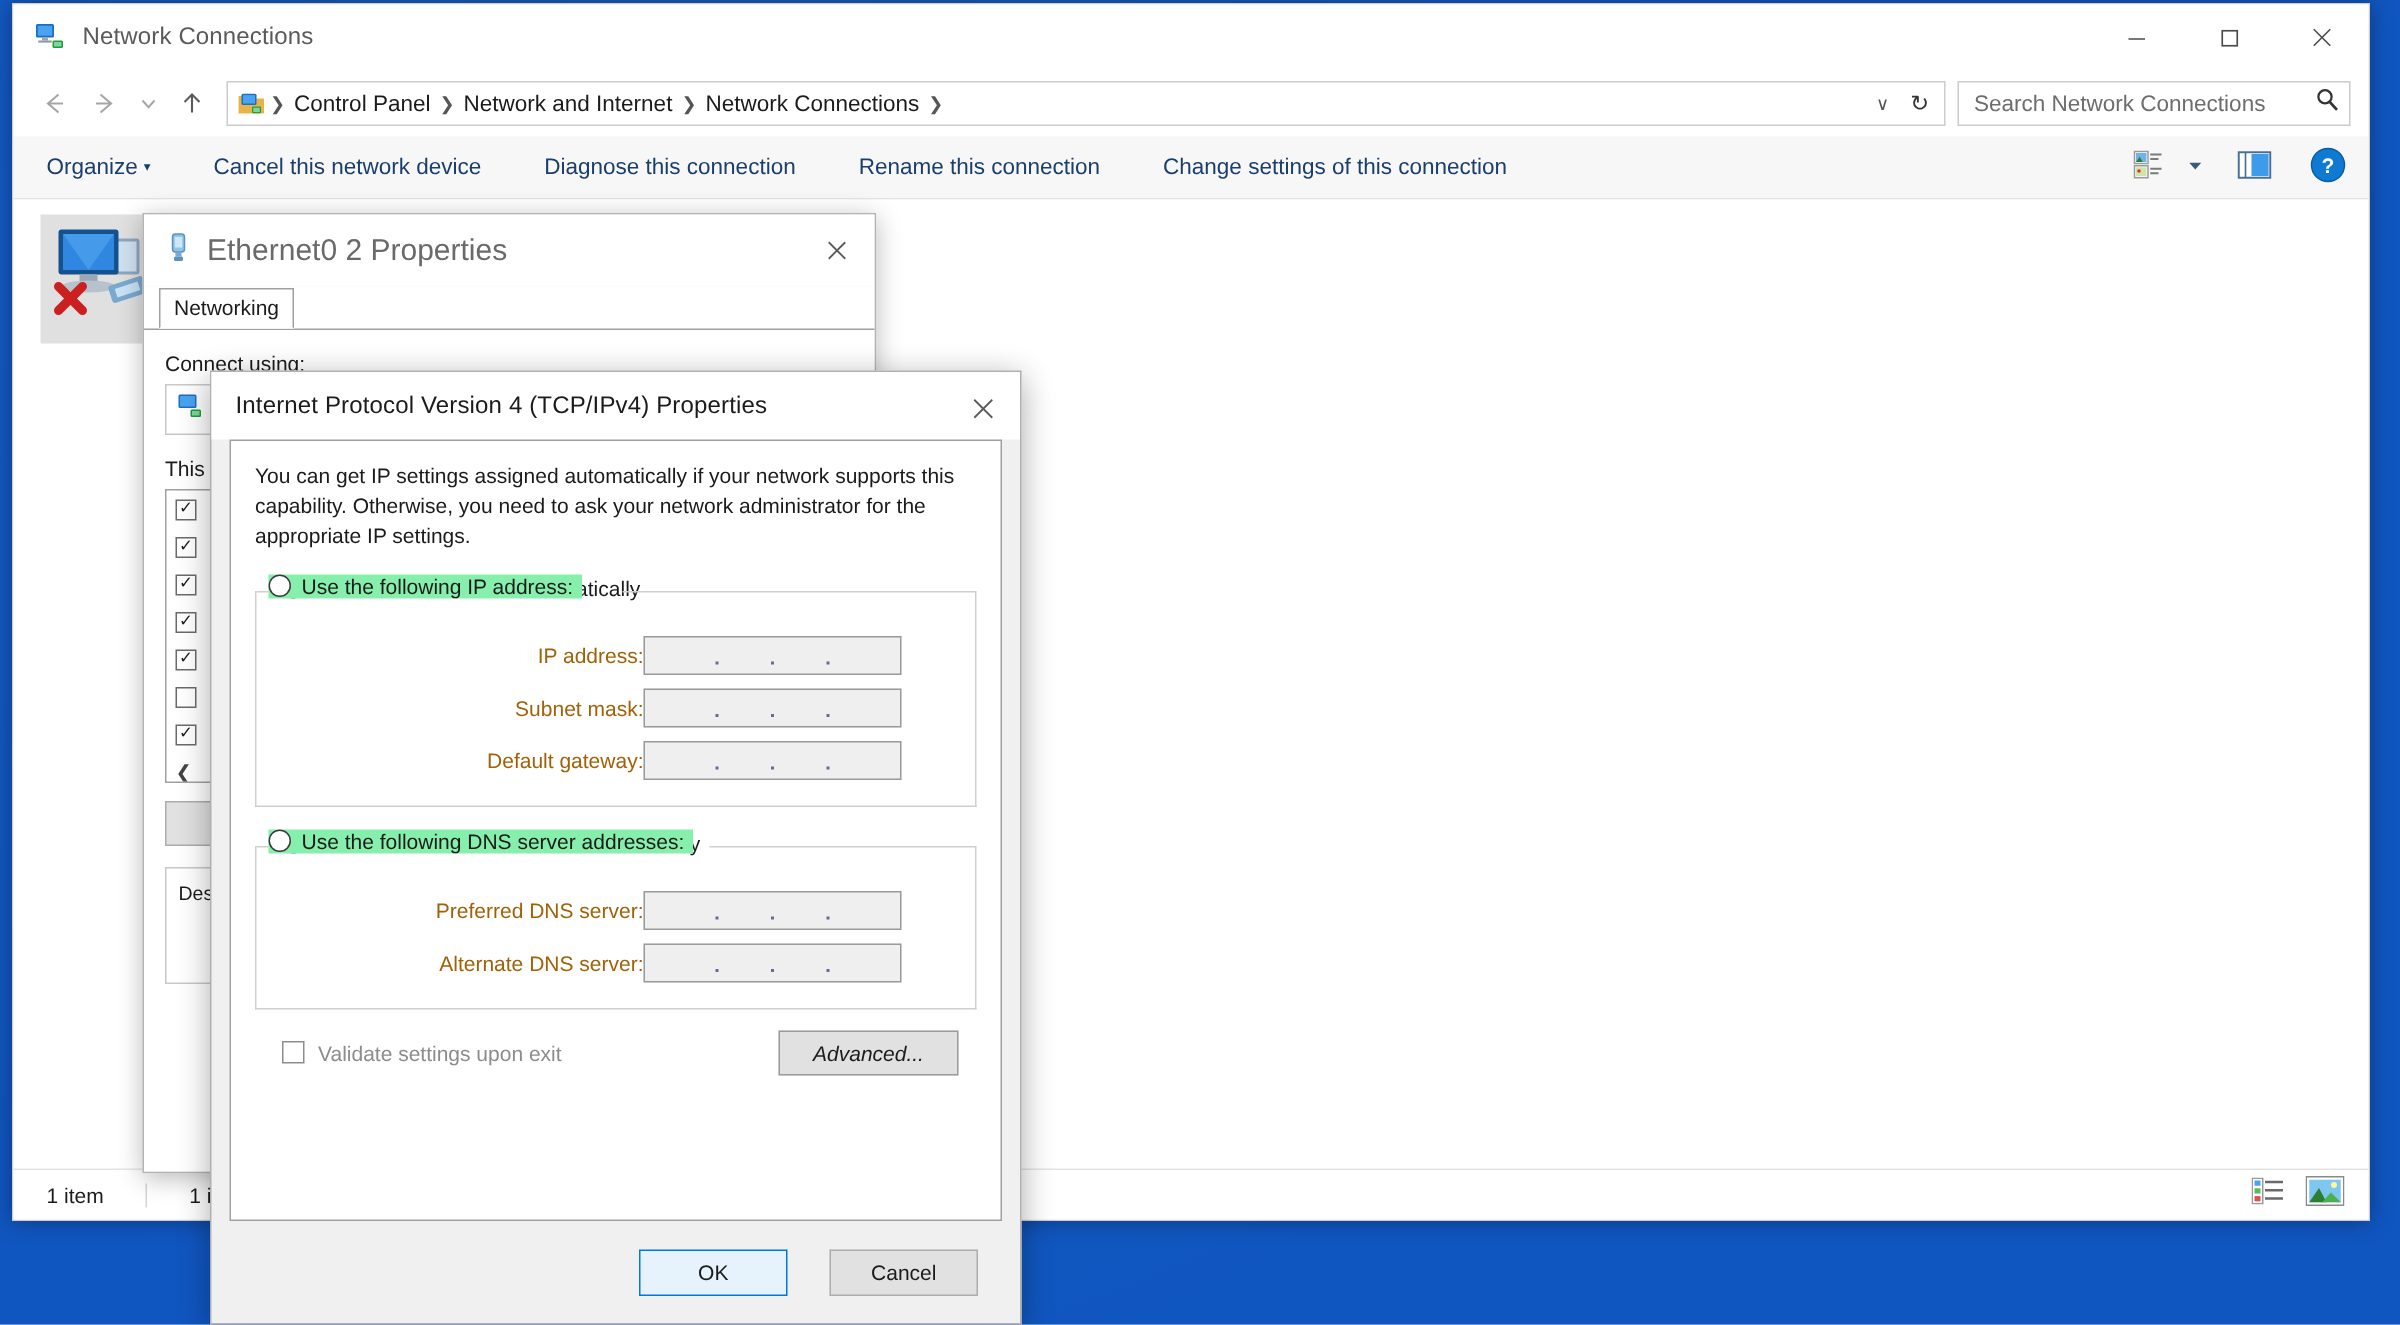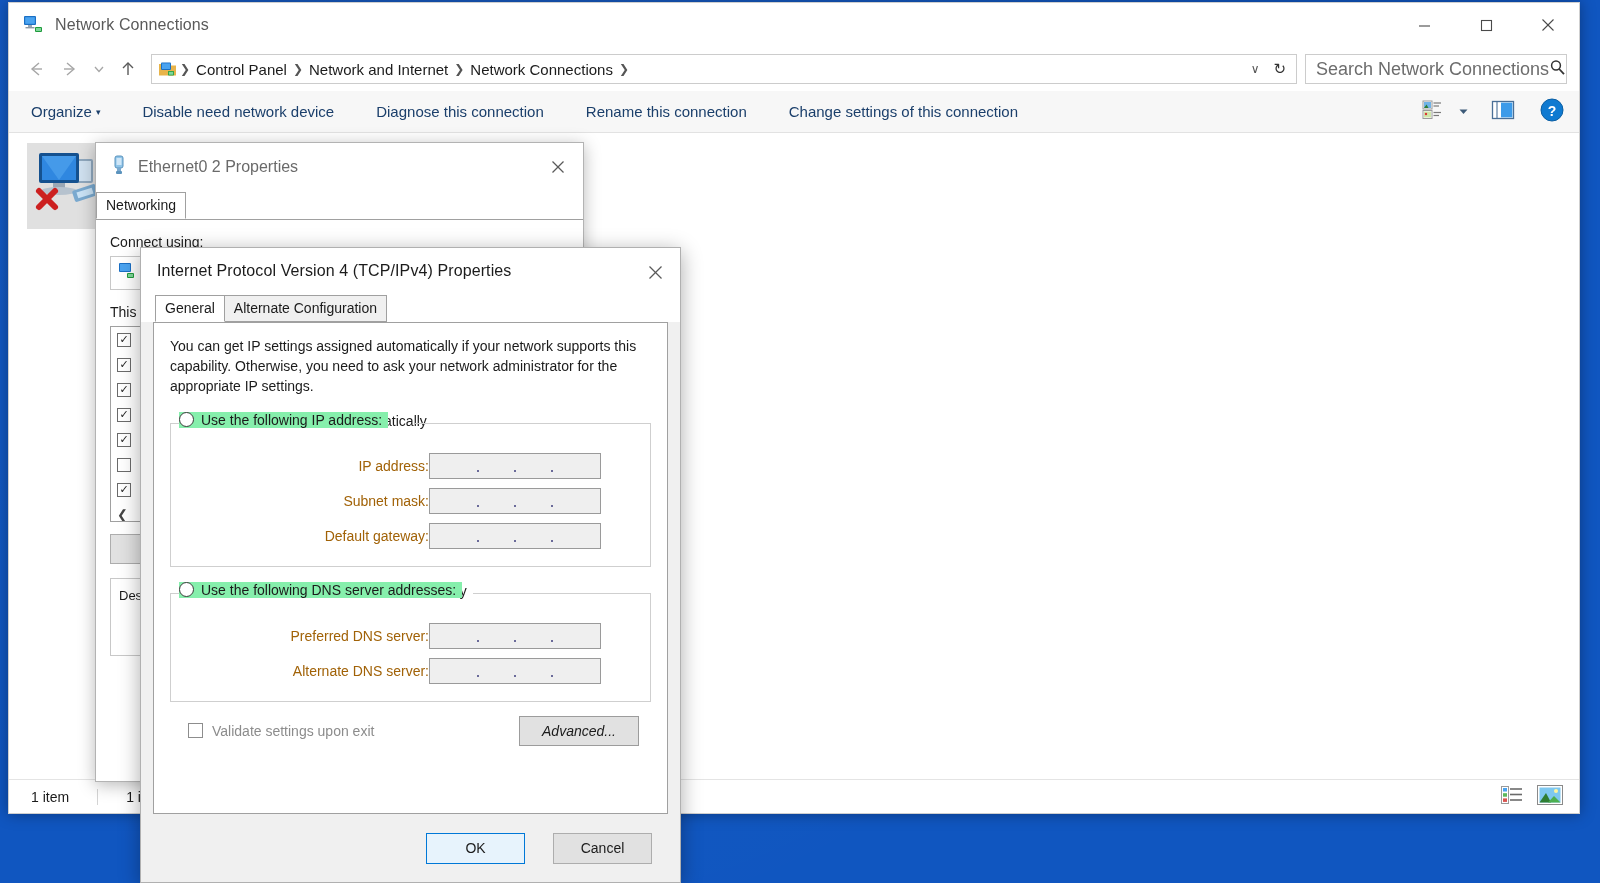--- a/index.html
+++ b/index.html
@@ -84,21 +84,21 @@
   }
   .crumb-sep { color:#555; font-size: 12px; padding: 0 1px; }
   .crumb-drop { color:#555; font-size:12px; padding: 0 8px; }
   .refresh { color:#333; font-size:15px; padding: 0 6px; }
   .searchbox {
     width: 262px; height: 30px; margin-left: 8px;
     border: 1px solid #cccccc; background:#fff;
     display:flex; align-items:center; padding: 0 6px 0 10px;
     flex: none;
   }
-  .search-ph { flex:1; font-size:18px; color:#6d6d6d; white-space: nowrap;}
+  .search-ph { flex:1; font-size:15px; color:#6d6d6d; white-space: nowrap;}
 
   
   .cmdbar {
     height: 42px; background: #f7f7f7;
     border-bottom: 1px solid #e2e2e2;
     display:flex; align-items:center;
     padding-left: 22px; flex: none;
     position: relative;
   }
   .cmd {
@@ -142,29 +142,29 @@
     width: 489px; height: 640px;
     background: #f0f0f0;
     border: 1px solid #b3b3b3;
     box-shadow: 0 3px 16px rgba(0,0,0,0.28);
   }
   #ethdlg .dlg-title {
     height: 48px; background:#fff;
     display:flex; align-items:center;
     padding-left: 14px; position: relative;
   }
-  #ethdlg .dlg-title-text { font-size: 16px; color:#6a6a6a; }
+  #ethdlg .dlg-title-text { font-size: 20px; color:#6a6a6a; }
   .dlg-close {
     position:absolute; right:0; top:0;
     width: 50px; height: 48px;
     display:flex; align-items:center; justify-content:center;
     color:#5a5a5a; font-size: 18px;
   }
   .tabstrip {
-    background:#fff; height: 29px;
+    background:#fff; padding-left: 10px; height: 29px;
     display:flex; align-items:flex-end;
     border-bottom: 1px solid #a0a0a0;
   }
   .tab {
     font-size:14px; color:#1b1b1b;
     padding: 4px 9px 5px 9px;
     border: 1px solid #a0a0a0;
     background:#f0f0f0;
     margin-right: -1px;
     position: relative;
@@ -408,21 +408,21 @@
             <line x1="10.2" y1="10" x2="15" y2="15.2" stroke="#333" stroke-width="1.8"></line>
           </svg>
       </span>
     </div>
   </div>
 
   <div class="cmdbar">
     <div class="cmd">
       <span>Organize</span><span class="caret">▾</span>
     </div>
-    <div class="cmd">Disable need network device</div>
+    <div class="cmd">Cancel this network device</div>
     <div class="cmd">Diagnose this connection</div>
     <div class="cmd">Rename this connection</div>
     <div class="cmd">Change settings of this connection</div>
     <div class="cmd-right">
       <span>
         <svg width="22" height="22" viewBox="0 0 22 22">
           <rect x="1" y="2" width="9" height="8" fill="#ffffff" stroke="#9a9a9a"></rect>
           <rect x="2" y="3" width="7" height="6" fill="#6fb3e8"></rect>
           <path d="M2 9 L4.5 5.5 L6.5 9 z" fill="#2e7d32"></path>
           <line x1="11.5" y1="4" x2="19" y2="4" stroke="#7a7a7a" stroke-width="1.2"></line>
@@ -593,24 +593,20 @@
   <div class="ip-title">
     <span class="ip-title-text">Internet Protocol Version 4 (TCP/IPv4) Properties</span>
     <div class="dlg-close">
       <svg width="15" height="15" viewBox="0 0 15 15">
           <line x1="1.5" y1="1.5" x2="13.5" y2="13.5" stroke="currentColor" stroke-width="1.2"></line>
           <line x1="13.5" y1="1.5" x2="1.5" y2="13.5" stroke="currentColor" stroke-width="1.2"></line>
         </svg>
     </div>
   </div>
 
-  <div class="ip-tabstrip">
-    <div class="tab active">General</div>
-    <div class="tab">Alternate Configuration</div>
-  </div>
 
   <div class="ip-panel">
     <div class="ip-desc">You can get IP settings assigned automatically if your network supports this capability. Otherwise, you need to ask your network administrator for the appropriate IP settings.</div>
 
     <div class="radiorow" style="margin-left:18px;">
       <span class="radio checked">
           <span class="dot"></span>
         </span>
       <span class="rlabel">Obtain an IP address automatically</span>
     </div>

